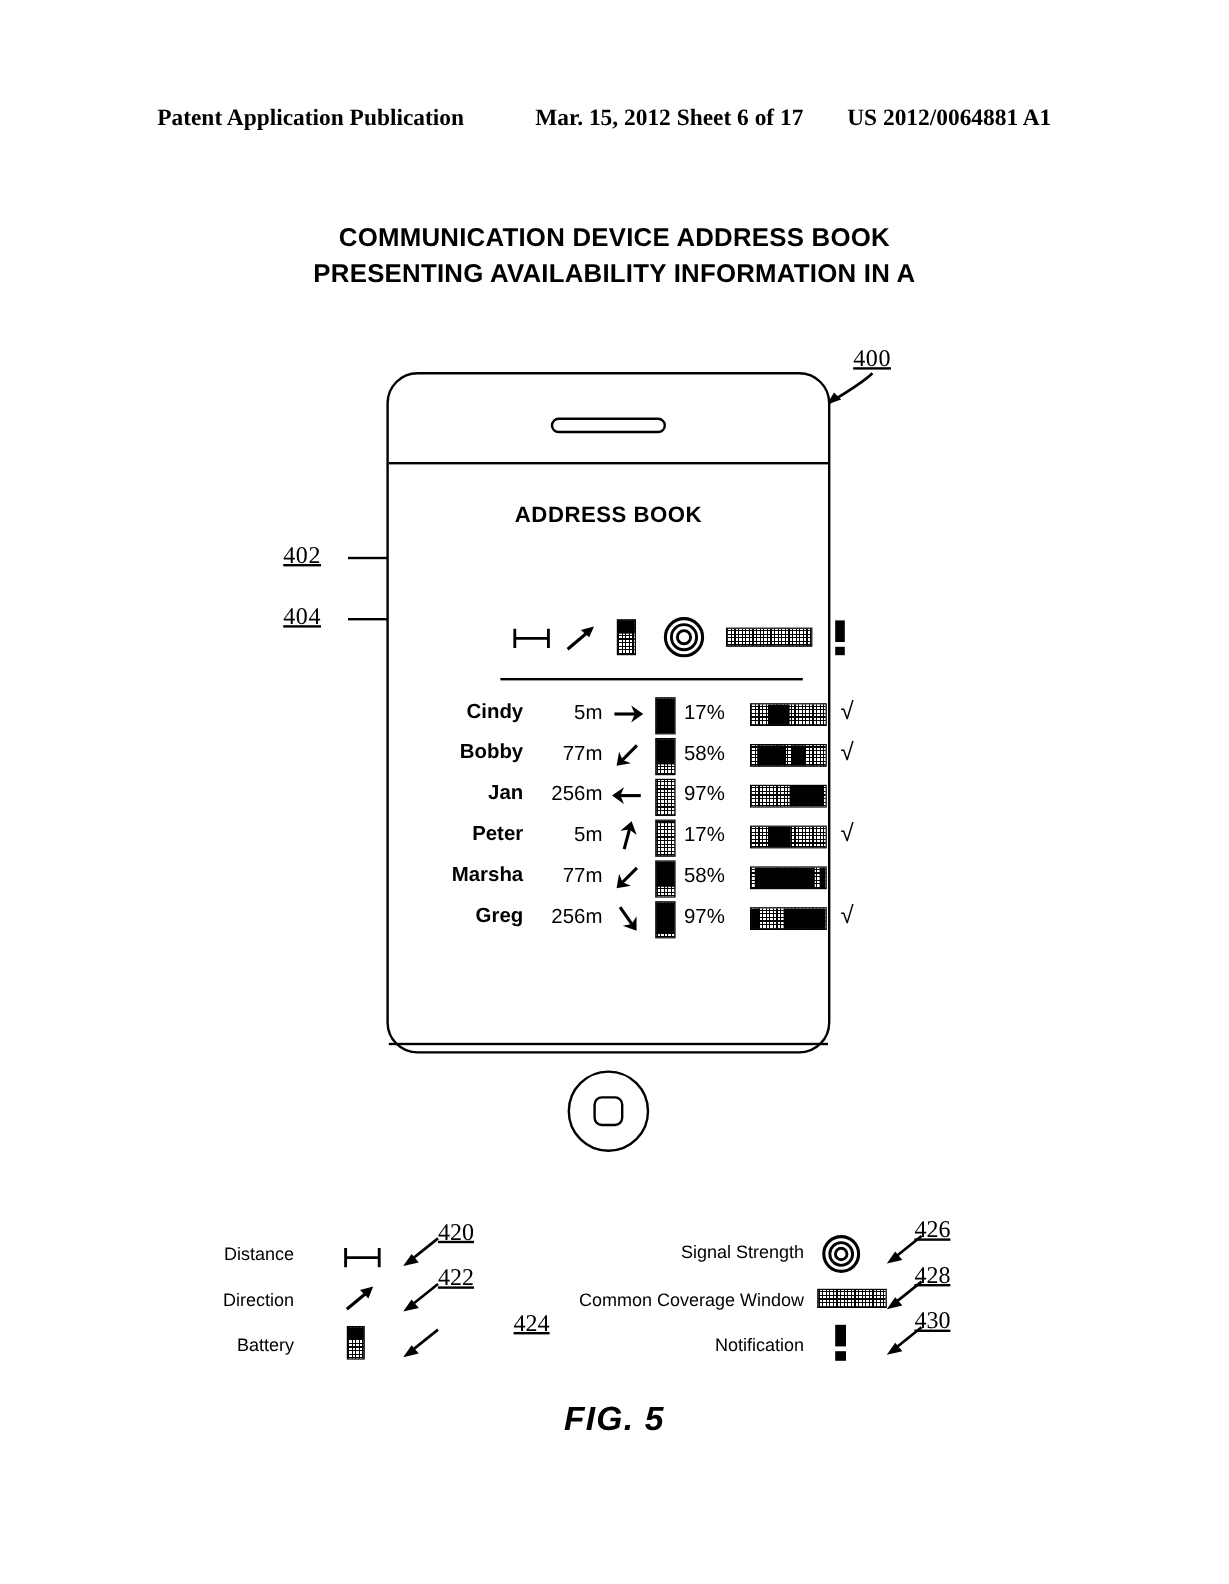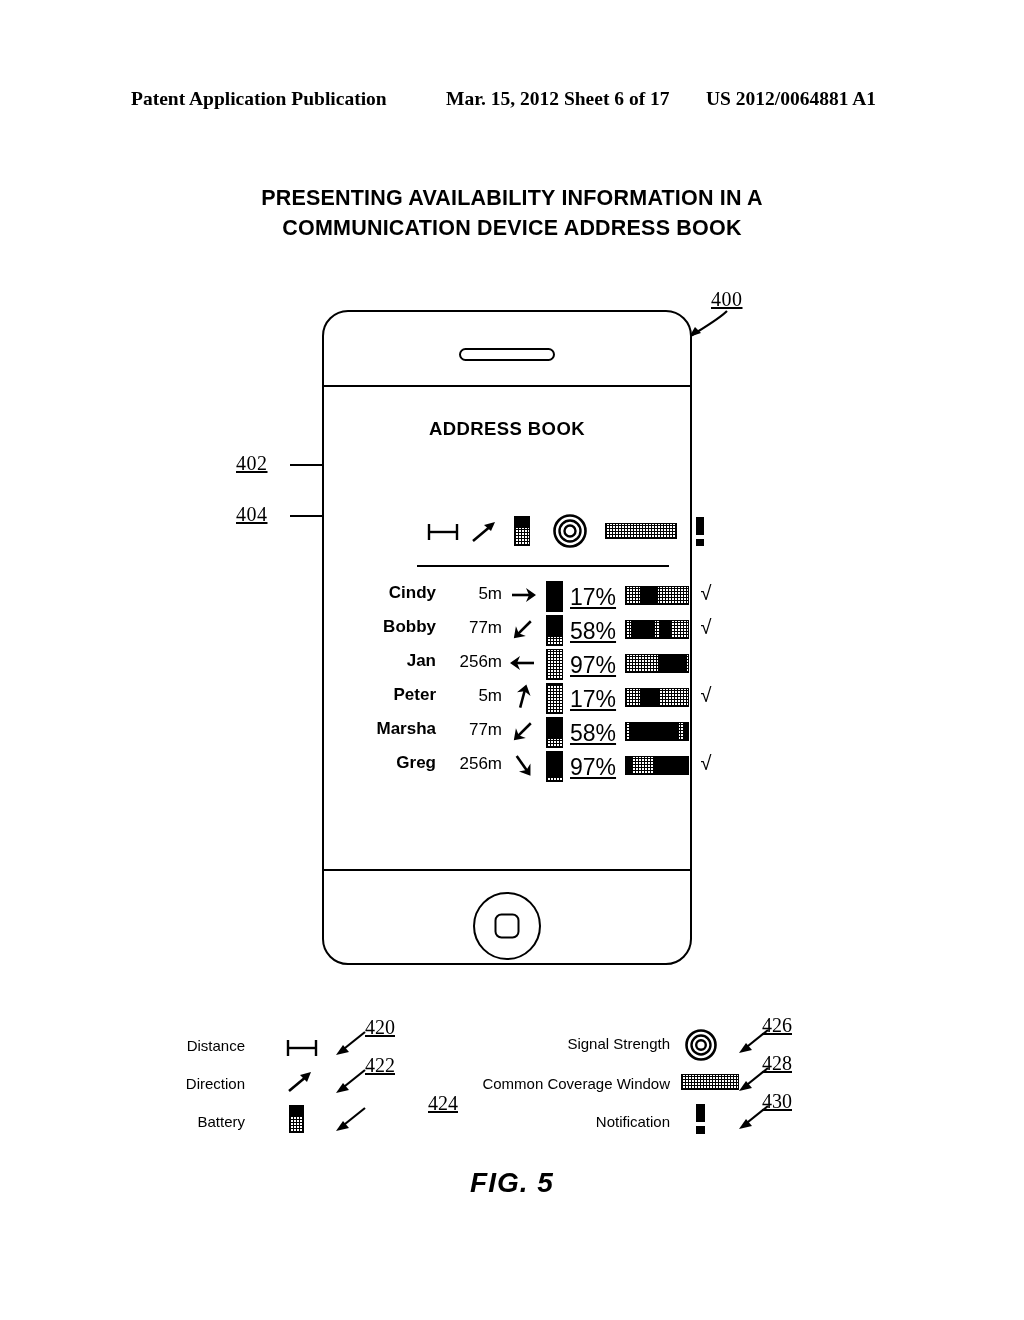--- a/index.html
+++ b/index.html
@@ -44,21 +44,21 @@
     letter-spacing: 0.2px;
     line-height: 30px;
   }
 
   
   .phone {
     position: absolute;
     left: 322px;
     top: 310px;
     width: 370px;
-    height: 655px;
+    height: 568px;
     border: 2.6px solid #000;
     border-radius: 26px;
     box-sizing: border-box;
     background: #fff;
   }
   .speaker {
     position: absolute;
     left: 50%;
     top: 36px;
     transform: translateX(-50%);
@@ -178,23 +178,22 @@
     left: 222px;
     top: 0px;
     width: 20px;
     height: 32px;
   }
   .cell-pct {
     position: absolute;
     left: 246px;
     width: 50px;
     text-align: left;
-    font-size: 23px;
+    font-size: 17px;
     top: 3px;
-    text-decoration: underline;
   }
   .cell-cov {
     position: absolute;
     left: 301px;
     top: 5px;
     width: 64px;
     height: 19px;
   }
   .cell-notif {
     position: absolute;
@@ -299,22 +298,22 @@
 </head>
 <body>
 
 <div class="pub-header">
   <span class="hdr-left">Patent Application Publication</span>
   <span class="hdr-mid">Mar. 15, 2012  Sheet 6 of 17</span>
   <span class="hdr-right">US 2012/0064881 A1</span>
 </div>
 
 <div class="fig-title">
+  <div>COMMUNICATION DEVICE ADDRESS BOOK</div>
   <div>PRESENTING AVAILABILITY INFORMATION IN A</div>
-  <div>COMMUNICATION DEVICE ADDRESS BOOK</div>
 </div>
 
 <div class="ref-num" style="left:711px; top:288px;">400</div>
 <svg style="position:absolute; left:675px; top:305px;" width="60" height="40">
   <path d="M 52 6 C 44 14, 30 22, 14 32" stroke="#000" stroke-width="2.2" fill="none"></path>
   <path d="M 14 32 L 26 28 L 20 22 Z" fill="#000"></path>
 </svg>
 
 <div class="ref-num" style="left:236px; top:452px;">402</div>
 <div class="leader" style="left:290px; top:464px; width:68px;"></div>

